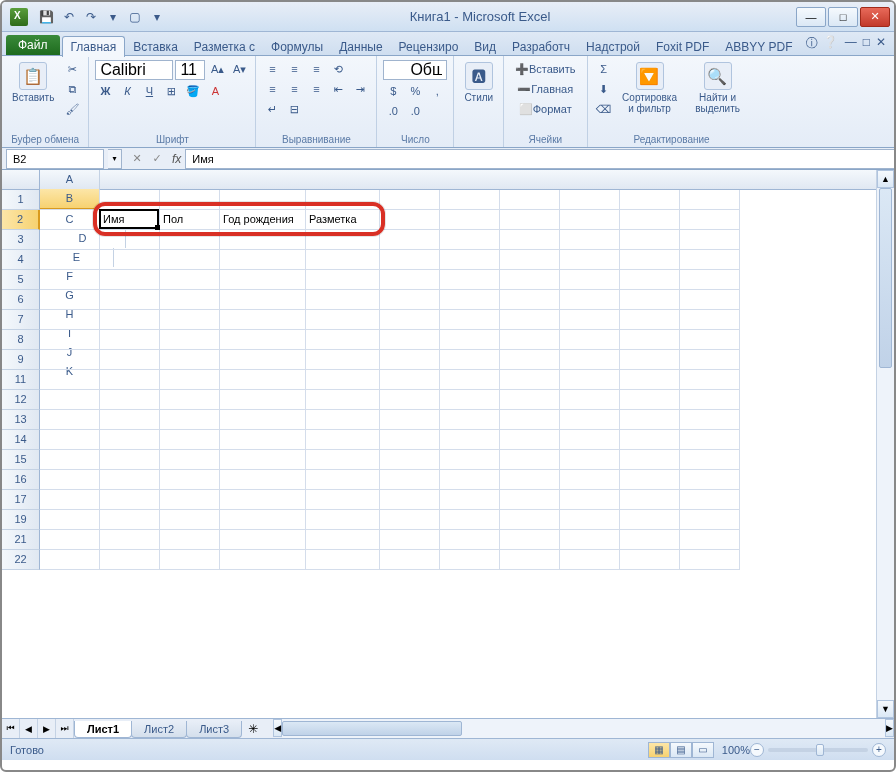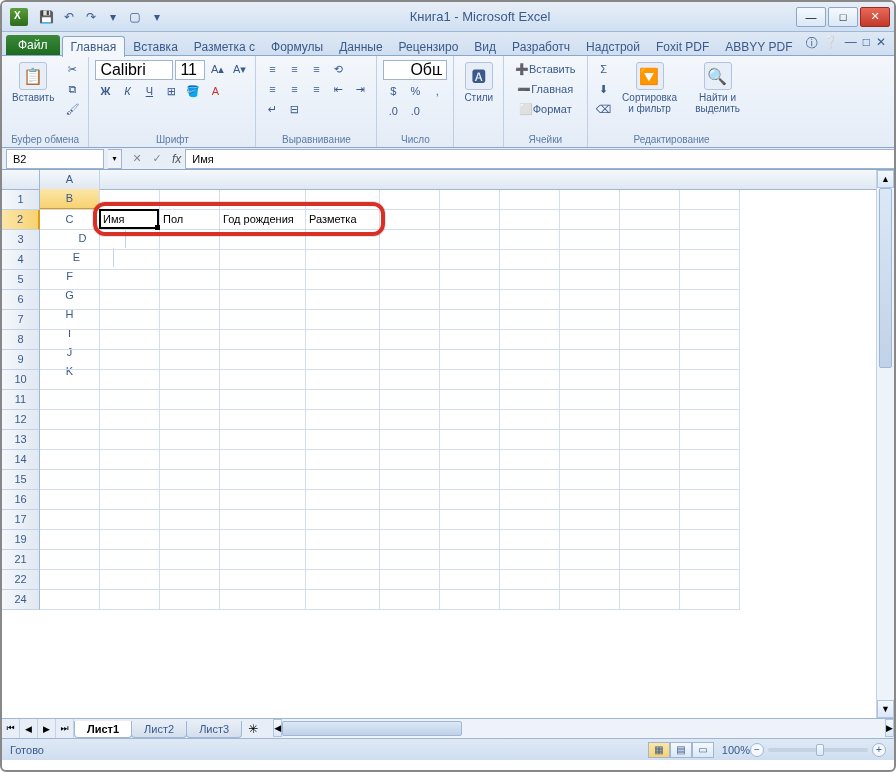--- a/index.html
+++ b/index.html
@@ -385,34 +385,20 @@
           <div class="cell" style="width: 86px;"></div>
           <div class="cell" style="width: 74px;"></div>
           <div class="cell" style="width: 60px;"></div>
           <div class="cell" style="width: 60px;"></div>
           <div class="cell" style="width: 60px;"></div>
           <div class="cell" style="width: 60px;"></div>
           <div class="cell" style="width: 60px;"></div>
           <div class="cell" style="width: 60px;"></div>
         </div>
         <div class="row">
-          <div class="rh">10</div>
-          <div class="cell" style="width: 60px;"></div>
-          <div class="cell" style="width: 60px;"></div>
-          <div class="cell" style="width: 60px;"></div>
-          <div class="cell" style="width: 86px;"></div>
-          <div class="cell" style="width: 74px;"></div>
-          <div class="cell" style="width: 60px;"></div>
-          <div class="cell" style="width: 60px;"></div>
-          <div class="cell" style="width: 60px;"></div>
-          <div class="cell" style="width: 60px;"></div>
-          <div class="cell" style="width: 60px;"></div>
-          <div class="cell" style="width: 60px;"></div>
-        </div>
-        <div class="row">
           <div class="rh">11</div>
           <div class="cell" style="width: 60px;"></div>
           <div class="cell" style="width: 60px;"></div>
           <div class="cell" style="width: 60px;"></div>
           <div class="cell" style="width: 86px;"></div>
           <div class="cell" style="width: 74px;"></div>
           <div class="cell" style="width: 60px;"></div>
           <div class="cell" style="width: 60px;"></div>
           <div class="cell" style="width: 60px;"></div>
           <div class="cell" style="width: 60px;"></div>
@@ -526,34 +512,20 @@
           <div class="cell" style="width: 74px;"></div>
           <div class="cell" style="width: 60px;"></div>
           <div class="cell" style="width: 60px;"></div>
           <div class="cell" style="width: 60px;"></div>
           <div class="cell" style="width: 60px;"></div>
           <div class="cell" style="width: 60px;"></div>
           <div class="cell" style="width: 60px;"></div>
         </div>
         <div class="row">
           <div class="rh">22</div>
-          <div class="cell" style="width: 60px;"></div>
-          <div class="cell" style="width: 60px;"></div>
-          <div class="cell" style="width: 60px;"></div>
-          <div class="cell" style="width: 86px;"></div>
-          <div class="cell" style="width: 74px;"></div>
-          <div class="cell" style="width: 60px;"></div>
-          <div class="cell" style="width: 60px;"></div>
-          <div class="cell" style="width: 60px;"></div>
-          <div class="cell" style="width: 60px;"></div>
-          <div class="cell" style="width: 60px;"></div>
-          <div class="cell" style="width: 60px;"></div>
-        </div>
-        <div class="row">
-          <div class="rh">24</div>
           <div class="cell" style="width: 60px;"></div>
           <div class="cell" style="width: 60px;"></div>
           <div class="cell" style="width: 60px;"></div>
           <div class="cell" style="width: 86px;"></div>
           <div class="cell" style="width: 74px;"></div>
           <div class="cell" style="width: 60px;"></div>
           <div class="cell" style="width: 60px;"></div>
           <div class="cell" style="width: 60px;"></div>
           <div class="cell" style="width: 60px;"></div>
           <div class="cell" style="width: 60px;"></div>

